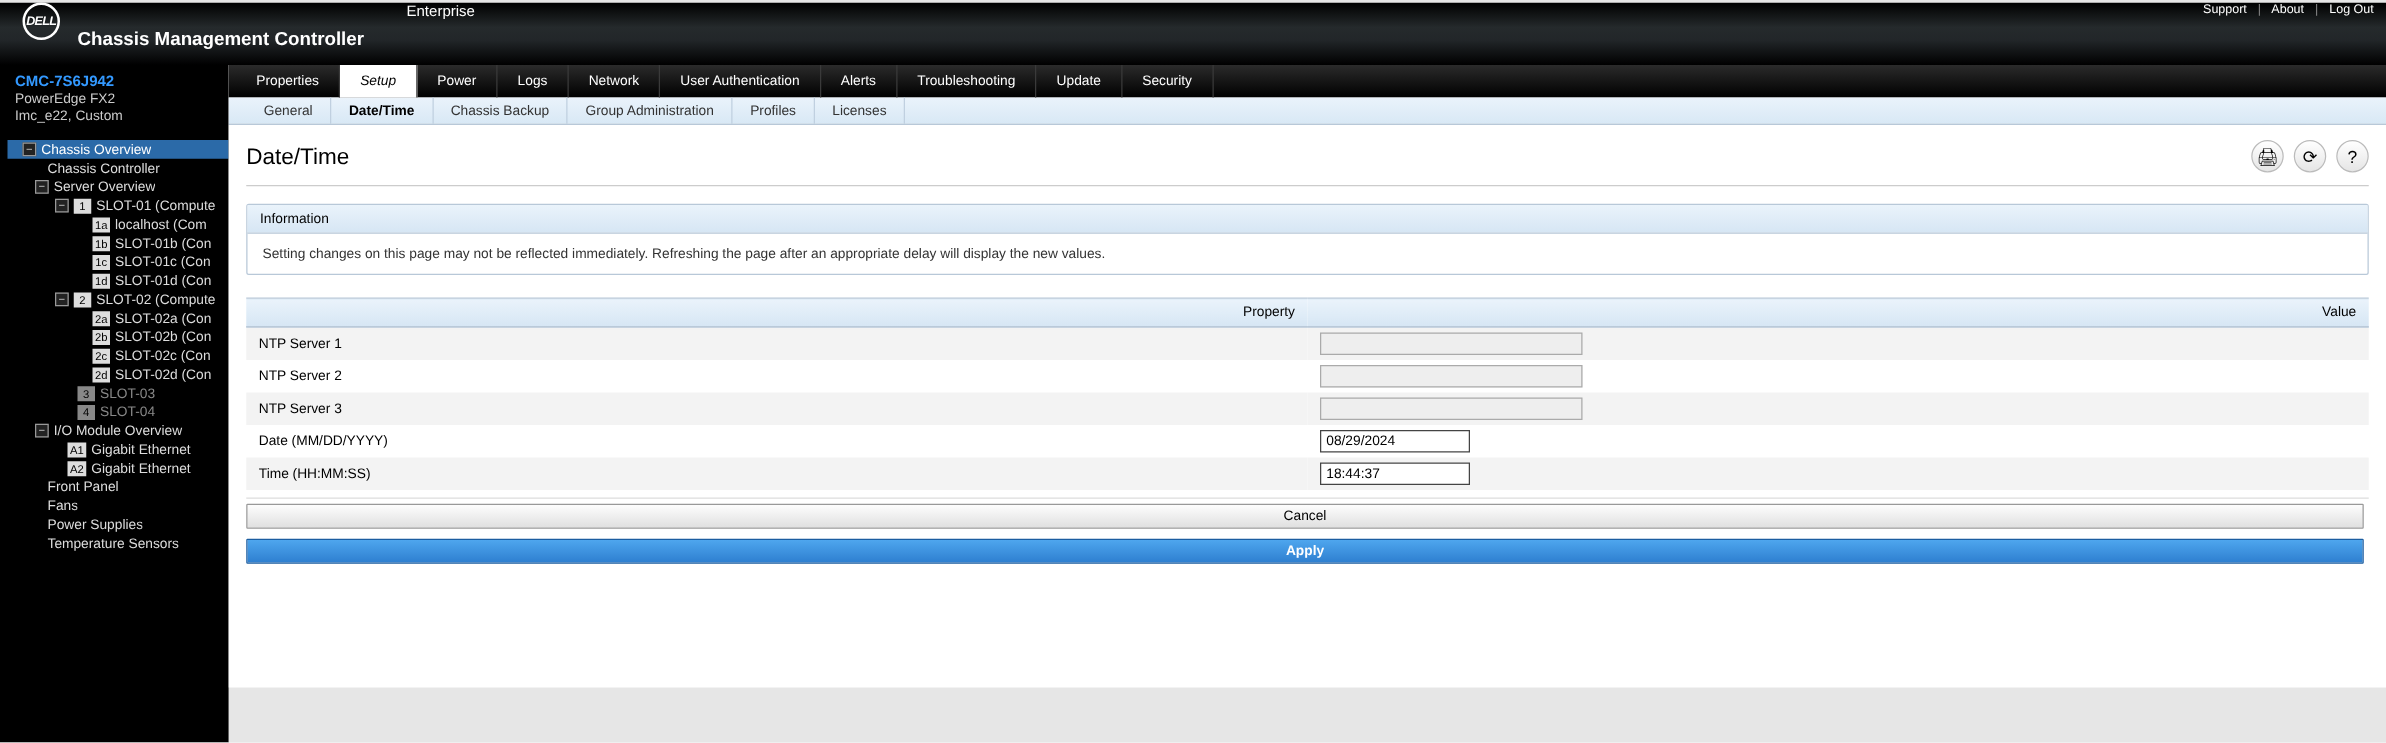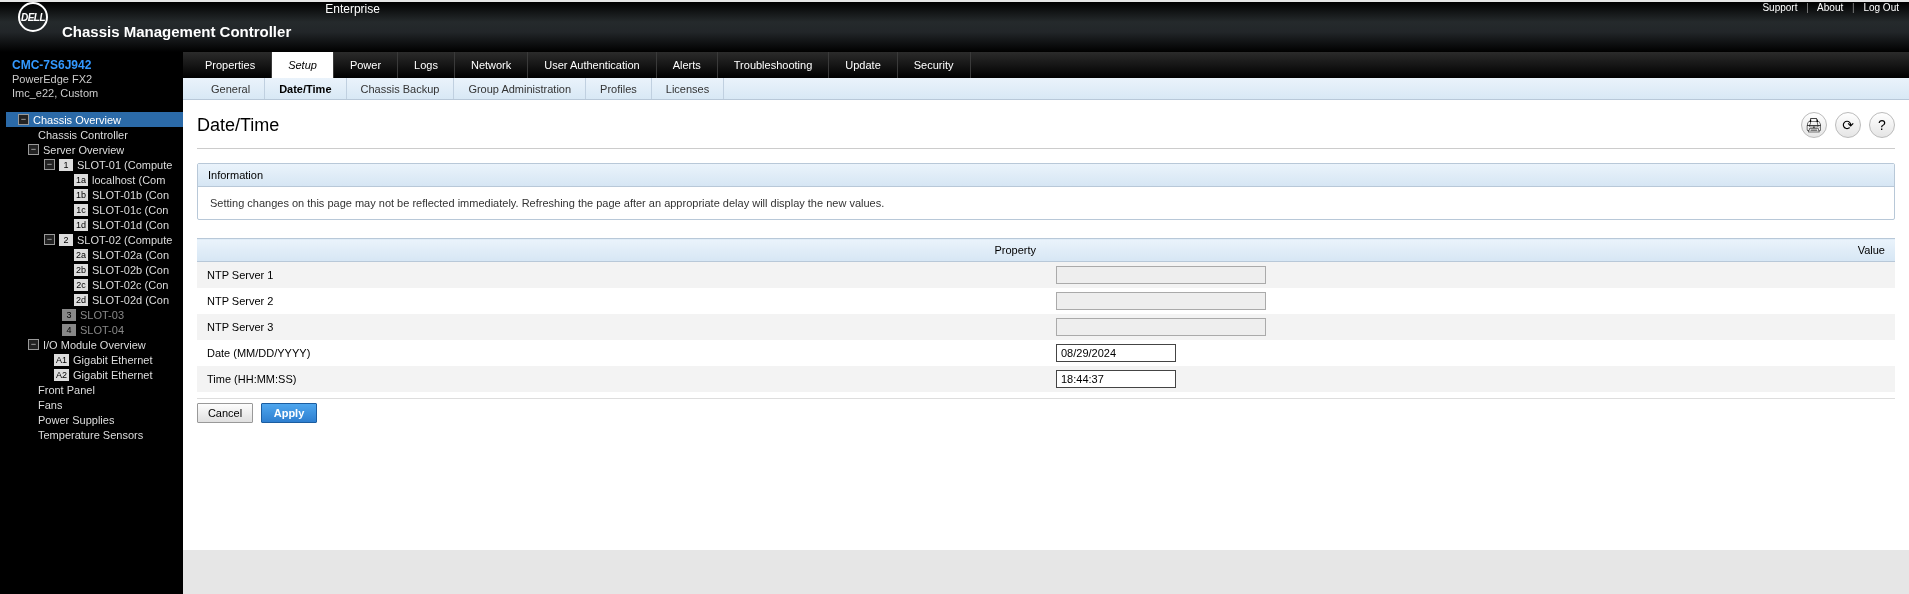--- a/index.html
+++ b/index.html
@@ -101,21 +101,21 @@
 table.prop tr.even td { background: #fff; }
 .col-prop { width: 50%; }
 .col-val { width: 50%; }
 
 input[type=text].val-in { width: 210px; height: 18px; font-size: 11px; border: 1px solid #aaa; background: #fff; padding: 1px 4px; }
 input[type=text].val-in:disabled { background: #eee; color: #888; }
 input.date-in { width: 120px; height: 18px; font-size: 11px; border: 1px solid #444; padding: 1px 4px; }
 select.tz { width: 176px; height: 20px; font-size: 11px; border: 1px solid #333; }
 input[type=checkbox].chk { width: 14px; height: 14px; accent-color: #000; }
 
-.btn-row { display: flex; gap: 8px; margin-top: 6px; padding: 4px 4px 0 0; border-top: 1px solid #ddd; }
+.btn-row { display: flex; gap: 8px; margin-top: 6px; padding: 4px 4px 0 0; border-top: 1px solid #ddd; flex-direction: column; }
 .btn {
   min-width: 56px; height: 20px; font-size: 11px; border: 1px solid #999;
   background: linear-gradient(#fdfdfd,#e0e0e0); cursor: pointer; border-radius: 1px;
 }
 .btn.primary { background: linear-gradient(#4ea6ee,#2e7fd0); color: #fff; border: 1px solid #1b5da0; font-weight: bold; }
 </style>
 </head>
 <body>
 
 <div class="topbar">

